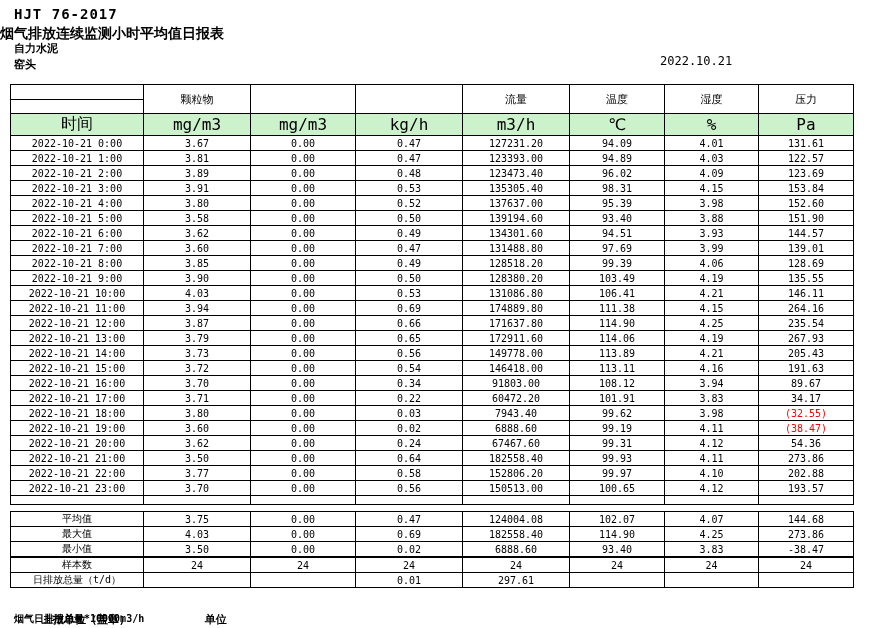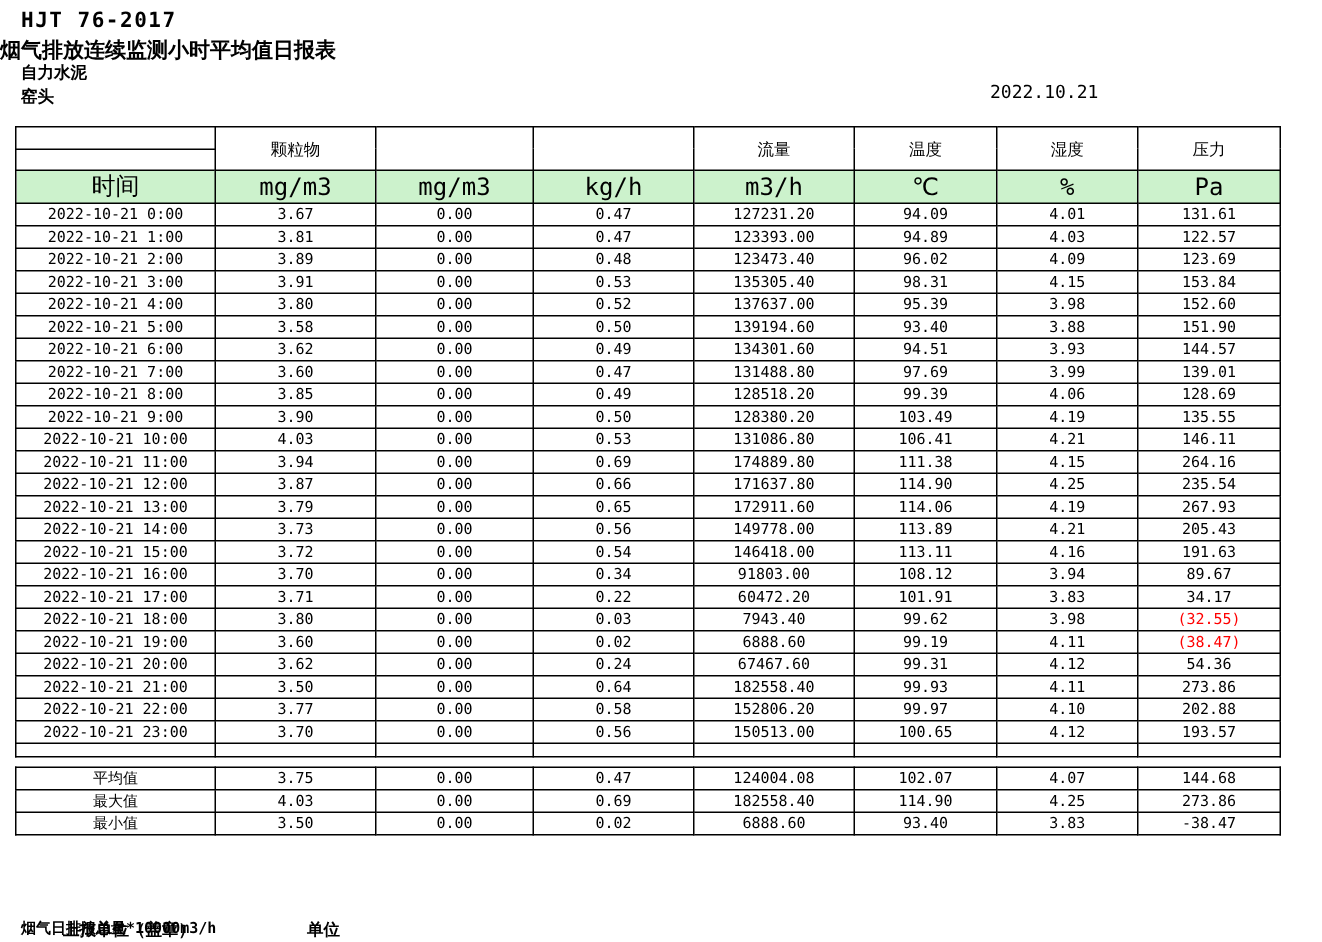--- a/index.html
+++ b/index.html
@@ -363,20 +363,40 @@
         <tr>
           <td>最小值</td>
           <td>3.50</td>
           <td>0.00</td>
           <td>0.02</td>
           <td>6888.60</td>
           <td>93.40</td>
           <td>3.83</td>
           <td>-38.47</td>
         </tr>
+        <tr class="thick">
+          <td>样本数</td>
+          <td>24</td>
+          <td>24</td>
+          <td>24</td>
+          <td>24</td>
+          <td>24</td>
+          <td>24</td>
+          <td>24</td>
+        </tr>
+        <tr>
+          <td>日排放总量（t/d）</td>
+          <td></td>
+          <td></td>
+          <td>0.01</td>
+          <td>297.61</td>
+          <td></td>
+          <td></td>
+          <td></td>
+        </tr>
       </tbody>
   </table>
 
   <div class="footnote">烟气日排放总量*10000m3/h</div>
   <div class="footrow">
     <span class="lbl1">上报单位（盖章）</span>
     <span>单位</span>
   </div>
 </div>
 

